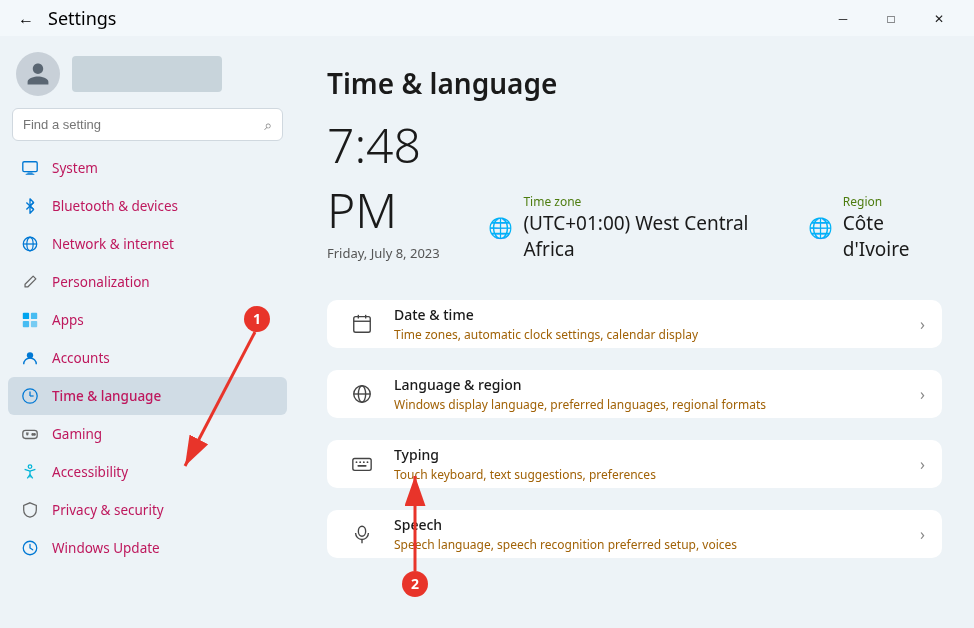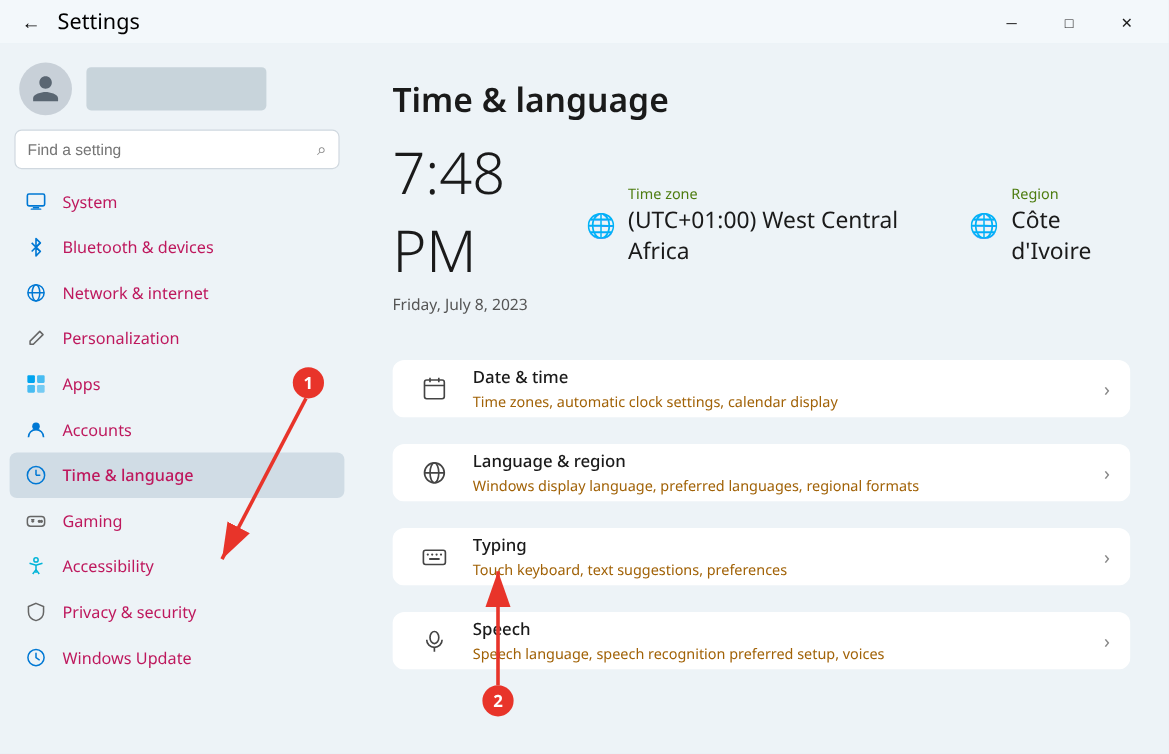--- a/index.html
+++ b/index.html
@@ -393,21 +393,21 @@
             </svg>
           </span>
     <span>Windows Update</span>
   </div>
       </nav>
   </div>
 
   <div class="main-content">
     <h1 class="page-title">Time &amp; language</h1>
 
-    <div style="display:flex; align-items:center; justify-content:space-between; margin-bottom:18px;">
+    <div style="display:flex; align-items:flex-end; justify-content:space-between; margin-bottom:18px;">
       <div>
         <div class="time-display">7:48 PM</div>
         <div class="date-display">Friday, July 8, 2023</div>
       </div>
       <div class="time-zone-row">
         <div class="tz-item">
           <span class="tz-icon">🌐</span>
           <div>
             <div class="tz-label">Time zone</div>
             <div class="tz-value">(UTC+01:00) West Central Africa</div>

